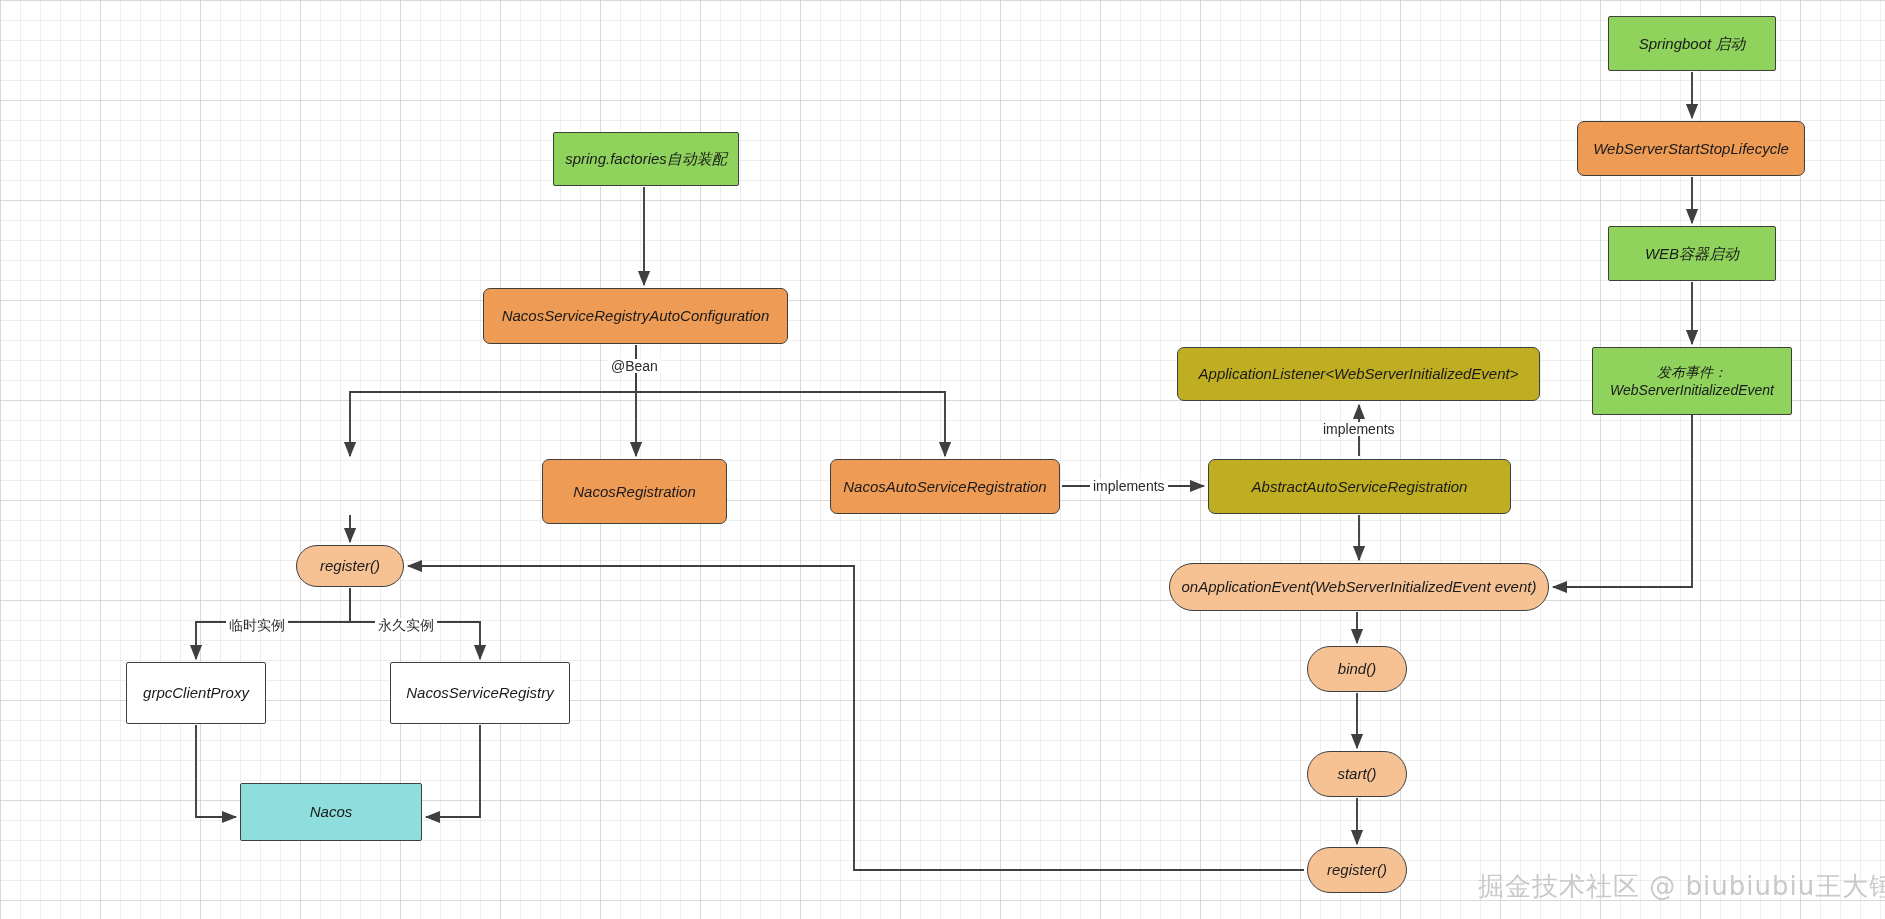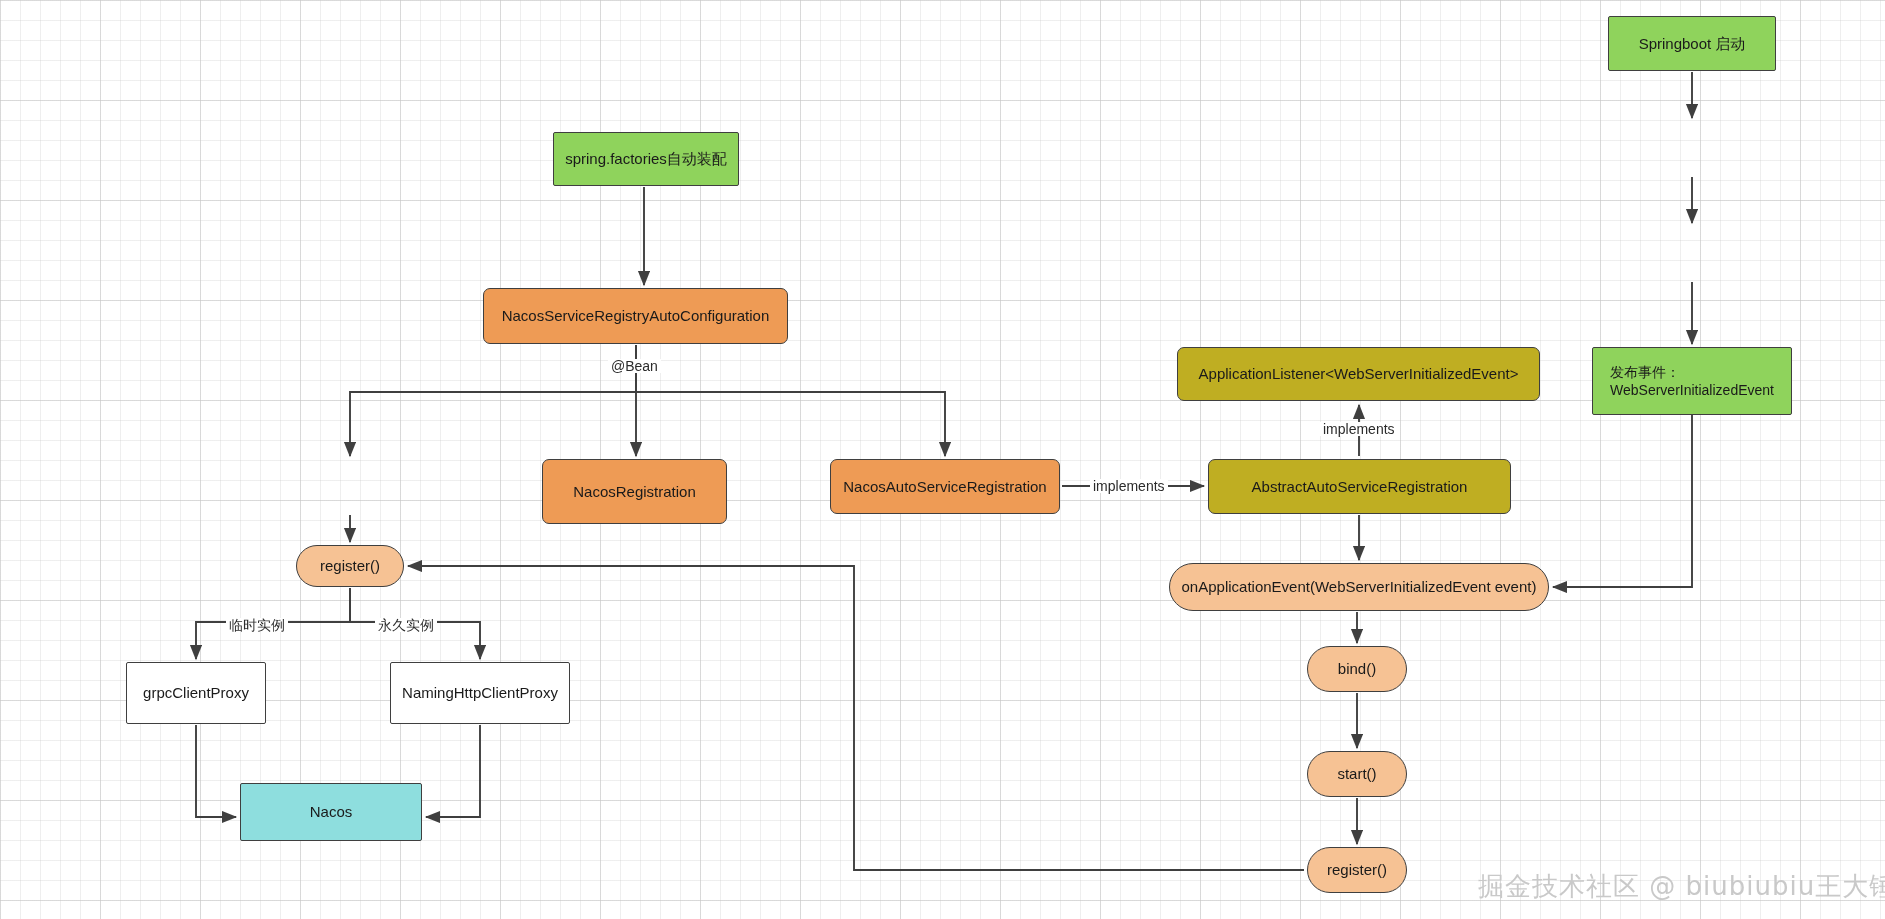--- a/index.html
+++ b/index.html
@@ -29,27 +29,28 @@
     width: 1885px;
     height: 919px;
     pointer-events: none;
   }
   .node {
     position: absolute;
     box-sizing: border-box;
     display: flex;
     align-items: center;
     justify-content: center;
-    text-align: left;
+    text-align: center;
     color: #1a1a1a;
     font-size: 15px;
     line-height: 1.3;
     border: 1.6px solid #3f3f3f;
     padding: 4px 0;
     white-space: pre-line;
+    font-style: italic;
   }
   .rect { border-radius: 2px; }
   .round { border-radius: 7px; }
   .pill { border-radius: 30px; }
   .green  { background: #8FD35C; }
   .orange { background: #EE9B55; }
   .olive  { background: #BFAE22; }
   .peach  { background: #F6C294; }
   .teal   { background: #8EDEDE; }
   .white  { background: #FFFFFF; }
@@ -117,29 +118,31 @@
       <path d="M1692,282 L1692,344"></path>
     </g>
   </svg>
 
   <div class="node rect green" style="left:553px;  top:132px; width:186px; height:54px;">spring.factories自动装配</div>
   <div class="node round orange" style="left:483px;  top:288px; width:305px; height:56px;">NacosServiceRegistryAutoConfiguration</div>
   <div class="node round orange" style="left:542px;  top:459px; width:185px; height:65px;">NacosRegistration</div>
   <div class="node round orange" style="left:830px;  top:459px; width:230px; height:55px;">NacosAutoServiceRegistration</div>
   <div class="node pill peach" style="left:296px;  top:545px; width:108px; height:42px;">register()</div>
   <div class="node rect white" style="left:126px;  top:662px; width:140px; height:62px;">grpcClientProxy</div>
-  <div class="node rect white" style="left:390px;  top:662px; width:180px; height:62px;">NamingHttpClientProxy</div>
+  <div class="node rect white" style="left:390px;  top:662px; width:180px; height:62px;">NacosServiceRegistry</div>
   <div class="node rect teal" style="left:240px;  top:783px; width:182px; height:58px;">Nacos</div>
   <div class="node round olive" style="left:1177px; top:347px; width:363px; height:54px;">ApplicationListener&lt;WebServerInitializedEvent&gt;</div>
   <div class="node round olive" style="left:1208px; top:459px; width:303px; height:55px;">AbstractAutoServiceRegistration</div>
   <div class="node pill peach" style="left:1169px; top:563px; width:380px; height:48px;">onApplicationEvent(WebServerInitializedEvent event)</div>
   <div class="node pill peach" style="left:1307px; top:646px; width:100px; height:46px;">bind()</div>
   <div class="node pill peach" style="left:1307px; top:751px; width:100px; height:46px;">start()</div>
   <div class="node pill peach" style="left:1307px; top:847px; width:100px; height:46px;">register()</div>
   <div class="node rect green" style="left:1608px; top:16px;  width:168px; height:55px;">Springboot 启动</div>
+  <div class="node round orange" style="left:1577px; top:121px; width:228px; height:55px;">WebServerStartStopLifecycle</div>
+  <div class="node rect green" style="left:1608px; top:226px; width:168px; height:55px;">WEB容器启动</div>
   <div class="node rect green" style="left:1592px; top:347px; width:200px; height:68px; font-size:14px;">发布事件：
 WebServerInitializedEvent</div>
 
   <div class="edge-label" style="left:608px;  top:359px;">@Bean</div>
   <div class="edge-label" style="left:226px;  top:618px;">临时实例</div>
   <div class="edge-label" style="left:375px;  top:618px;">永久实例</div>
   <div class="edge-label" style="left:1090px; top:479px;">implements</div>
   <div class="edge-label" style="left:1320px; top:422px;">implements</div>
 
   <div id="watermark" style="left:1478px; top:869px;">掘金技术社区 @ biubiubiu王大锤</div>

